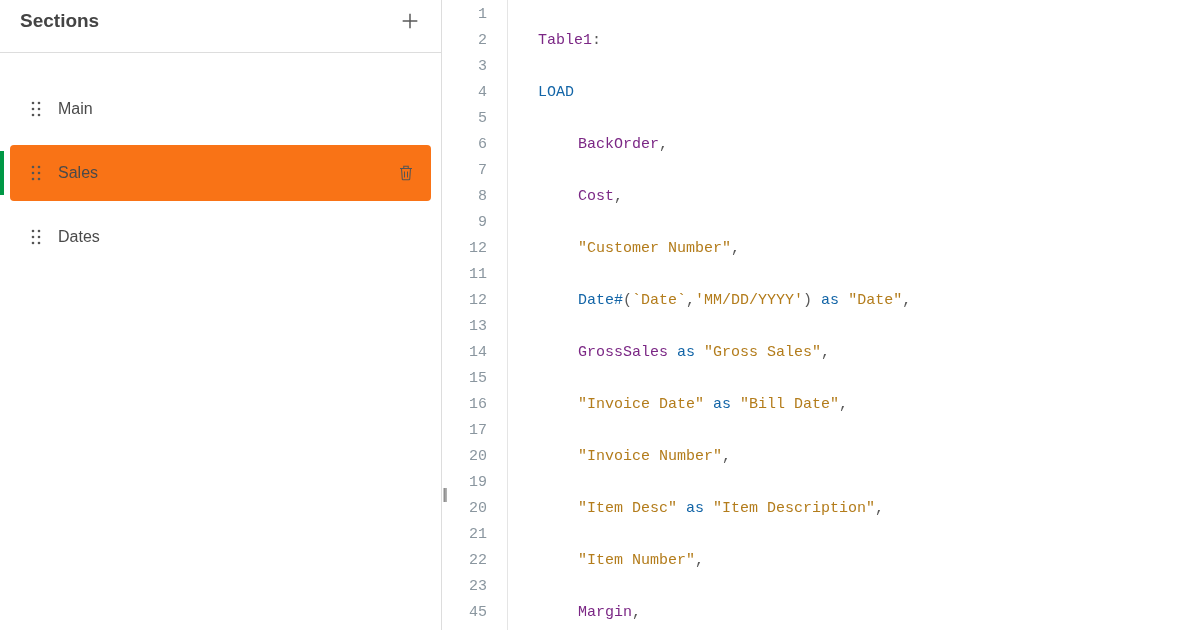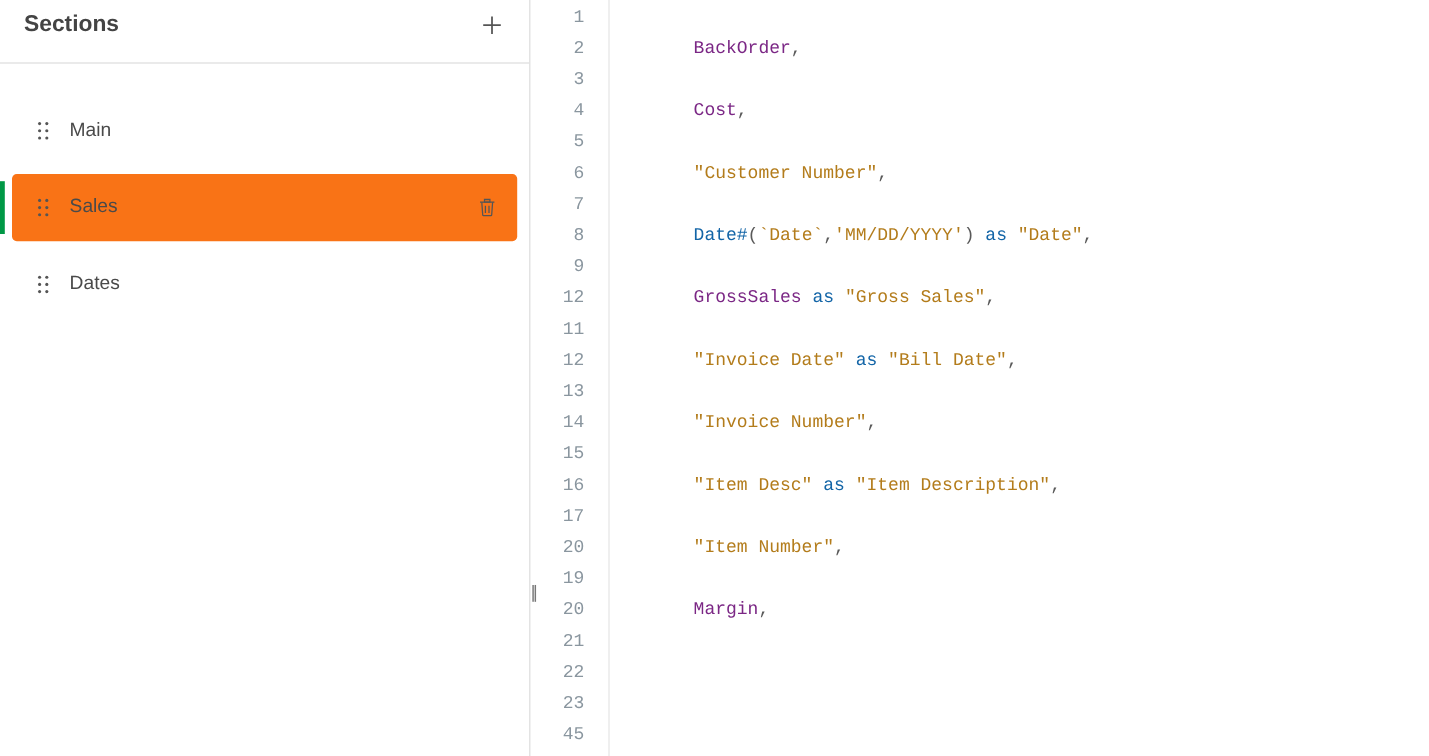--- a/index.html
+++ b/index.html
@@ -204,20 +204,22 @@
       <div>17</div>
       <div>20</div>
       <div>19</div>
       <div>20</div>
       <div>21</div>
       <div>22</div>
       <div>23</div>
       <div>45</div>
     </div>
     <div class="code">
+<div><span class="t-id">Table1</span><span class="t-pun">:</span></div>
+<div><span class="t-kw">LOAD</span></div>
 <div class="in1"><span class="t-id">BackOrder</span><span class="t-pun">,</span></div>
 <div class="in1"><span class="t-id">Cost</span><span class="t-pun">,</span></div>
 <div class="in1"><span class="t-str">"Customer Number"</span><span class="t-pun">,</span></div>
 <div class="in1"><span class="t-kw">Date#</span><span class="t-pun">(</span><span class="t-str">`Date`</span><span class="t-pun">,</span><span class="t-str">'MM/DD/YYYY'</span><span class="t-pun">) </span><span class="t-kw">as</span><span> </span><span class="t-str">"Date"</span><span class="t-pun">,</span></div>
 <div class="in1"><span class="t-id">GrossSales</span><span> </span><span class="t-kw">as</span><span> </span><span class="t-str">"Gross Sales"</span><span class="t-pun">,</span></div>
 <div class="in1"><span class="t-str">"Invoice Date"</span><span> </span><span class="t-kw">as</span><span> </span><span class="t-str">"Bill Date"</span><span class="t-pun">,</span></div>
 <div class="in1"><span class="t-str">"Invoice Number"</span><span class="t-pun">,</span></div>
 <div class="in1"><span class="t-str">"Item Desc"</span><span> </span><span class="t-kw">as</span><span> </span><span class="t-str">"Item Description"</span><span class="t-pun">,</span></div>
 <div class="in1"><span class="t-str">"Item Number"</span><span class="t-pun">,</span></div>
 <div class="in1"><span class="t-id">Margin</span><span class="t-pun">,</span></div>

